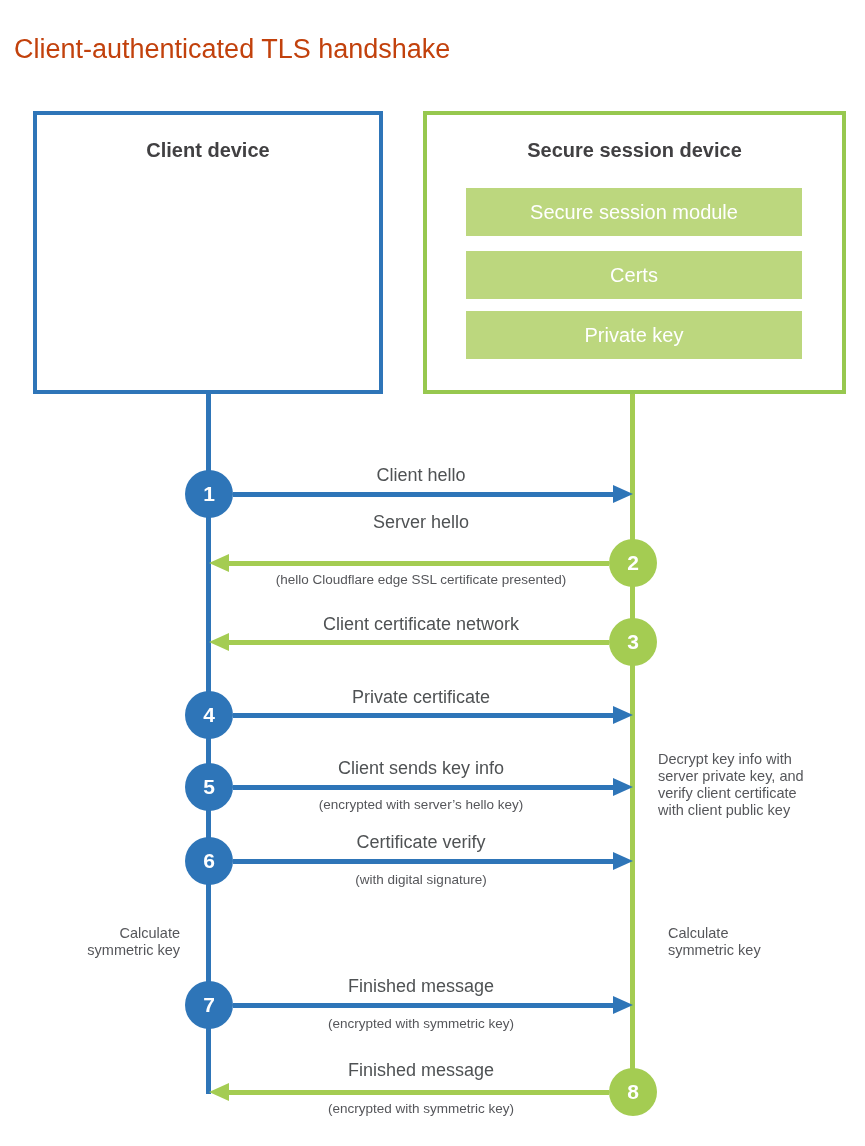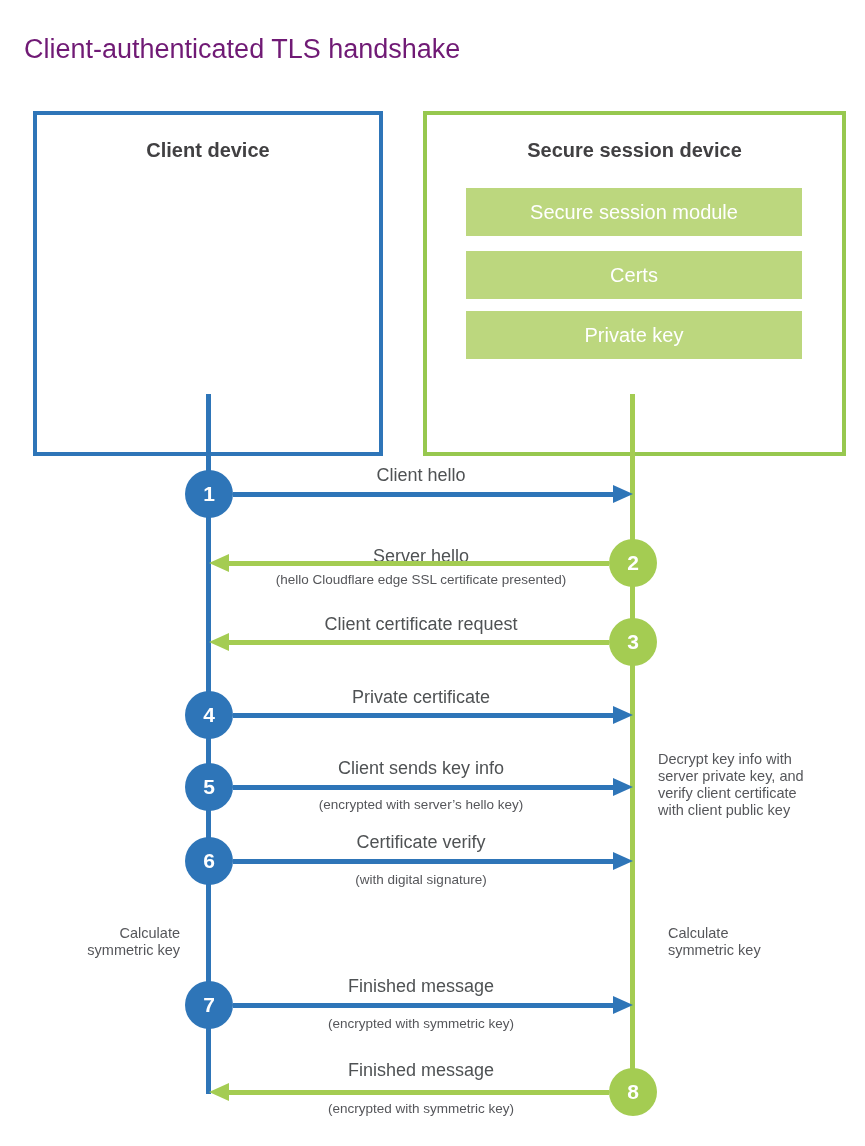--- a/index.html
+++ b/index.html
@@ -4,26 +4,26 @@
 <style>
   * { box-sizing: border-box; }
   html, body { margin: 0; padding: 0; background: #ffffff; }
   body {
     width: 865px; height: 1146px; position: relative;
     font-family: "Liberation Sans", sans-serif;
     color: #55565a;
   }
 
   .page-title {
-    position: absolute; left: 24px; top: 16px;
-    font-size: 27px; font-weight: 300; color: #701a75;
+    position: absolute; left: 14px; top: 16px;
+    font-size: 27px; font-weight: 300; color: #c2410c;
   }
 
   
-  .entity-box { position: absolute; top: 111px; height: 345px; background: #fff; }
+  .entity-box { position: absolute; top: 111px; height: 283px; background: #fff; }
   .client-box { left: 33px;  width: 350px; border: 4px solid #2e75b8; }
   .server-box { left: 423px; width: 423px; border: 4px solid #97c84f; }
   .box-title {
     margin-top: 24px; text-align: center;
     font-size: 20px; font-weight: bold; color: #414042;
   }
   .client-app {
     position: absolute; left: 33px; top: 72px; width: 278px; height: 176px;
     background: #5b9ad2; color: #ffffff;
     display: flex; align-items: center; justify-content: center;
@@ -107,28 +107,28 @@
 <div class="lifeline blue"></div>
 <div class="lifeline green"></div>
 
 <div>
   <div class="msg-label" style="top:464px">Client hello</div>
   <div class="arrow to-server" style="top:492px"></div>
   <div class="circle blue" style="left:185px; top:470px">1</div>
 </div>
 
 <div>
-  <div class="msg-label" style="top:545px">Server hello</div>
+  <div class="msg-label" style="top:511px">Server hello</div>
   <div class="arrow to-client" style="top:561px"></div>
   <div class="msg-sub" style="top:571px">(hello Cloudflare edge SSL certificate presented)</div>
   <div class="circle green" style="left:609px; top:539px">2</div>
 </div>
 
 <div>
-  <div class="msg-label" style="top:613px">Client certificate request</div>
+  <div class="msg-label" style="top:613px">Client certificate network</div>
   <div class="arrow to-client" style="top:640px"></div>
   <div class="circle green" style="left:609px; top:618px">3</div>
 </div>
 
 <div>
   <div class="msg-label" style="top:686px">Private certificate</div>
   <div class="arrow to-server" style="top:713px"></div>
   <div class="circle blue" style="left:185px; top:691px">4</div>
 </div>
 

